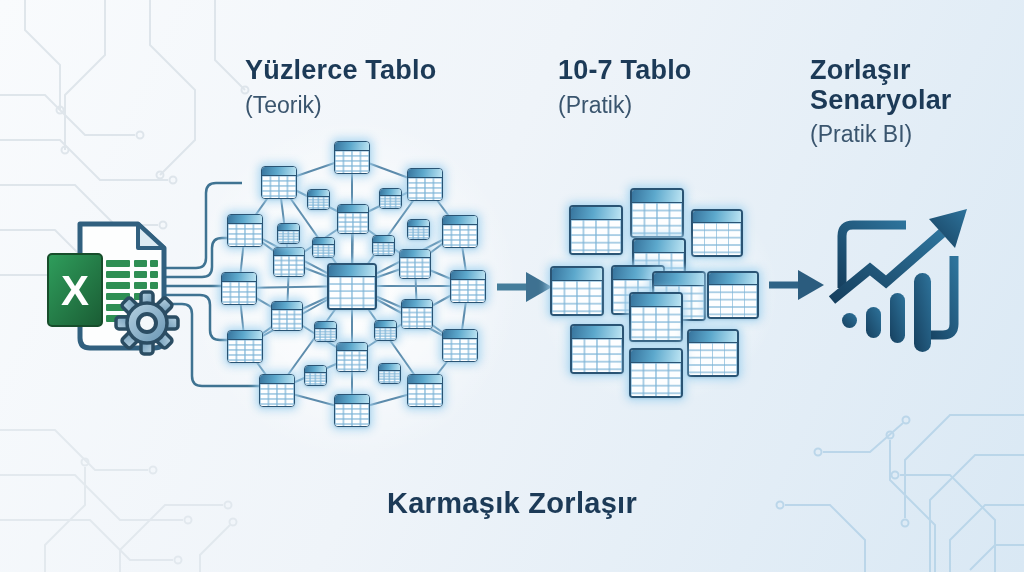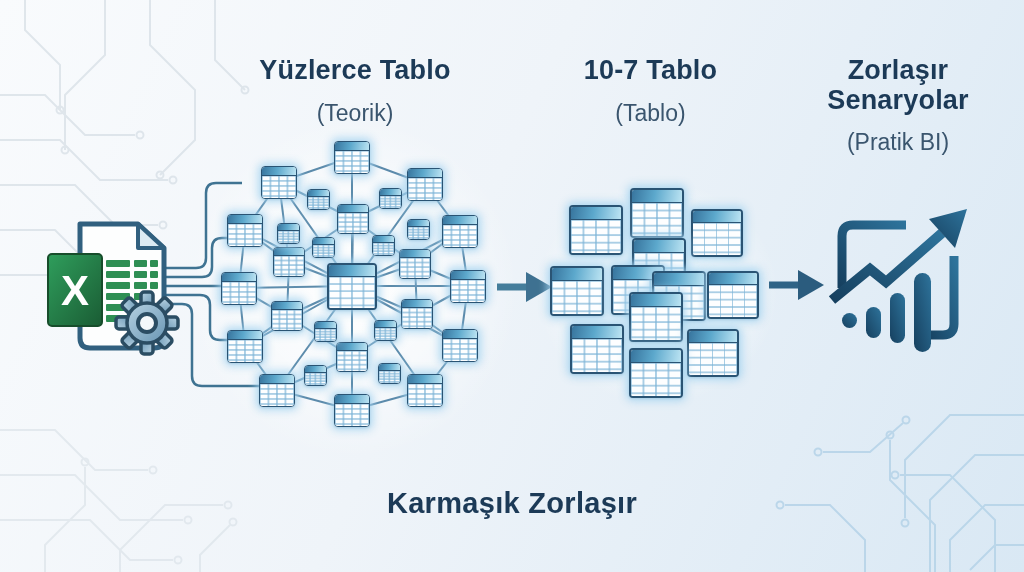--- a/index.html
+++ b/index.html
@@ -20,23 +20,23 @@
     box-shadow:0 0 9px 3px rgba(165,212,240,.85),0 1px 2px rgba(40,84,116,.25);}
   .tbl-hd{height:26%;min-height:6px;flex:none;
     background:linear-gradient(100deg,#38759e 0%,#5ca8cc 45%,#bce4f3 100%);
     border-bottom:1.5px solid #2a5474;}
   .tbl-bd{flex:1;background-color:#fdfeff;
     background-image:
       linear-gradient(to right,rgba(125,180,215,.65) 1.5px,transparent 1.5px),
       linear-gradient(to bottom,rgba(125,180,215,.65) 1.5px,transparent 1.5px);
     background-size:25% 23%;background-position:-1px -1px;}
 
-  .stage-h{position:absolute;text-align:center;color:#1c3a57;}
+  .stage-h{position:absolute;color:#1c3a57;}
   .stage-h .t{font-weight:bold;font-size:27px;line-height:1.1;letter-spacing:.2px;}
-  .stage-h .s{font-weight:400;font-size:23px;color:#3a556e;margin-top:14px;}
+  .stage-h .s{font-weight:400;font-size:23px;color:#3a556e;margin-top:6px;}
   .caption{position:absolute;left:312px;top:487px;width:400px;text-align:center;
     font-weight:bold;font-size:29px;color:#1c3a57;letter-spacing:.3px;}
 </style>
 </head>
 <body>
 
 <div class="stage">
 
   <svg width="1024" height="572" aria-hidden="true">
     <g stroke="#ccd6de" fill="none" stroke-width="2" opacity="0.55">
@@ -404,21 +404,21 @@
       <rect x="88" y="79" width="17" height="79" rx="8.5"></rect>
     </g>
   </svg>
 
   <div class="stage-h" style="left:245px;top:56px;width:220px;">
     <div class="t">Yüzlerce Tablo</div>
     <div class="s">(Teorik)</div>
   </div>
   <div class="stage-h" style="left:558px;top:56px;width:185px;">
     <div class="t">10-7 Tablo</div>
-    <div class="s">(Tablo)</div>
+    <div class="s">(Pratik)</div>
   </div>
   <div class="stage-h" style="left:810px;top:56px;width:176px;">
     <div class="t">Zorlaşır Senaryolar</div>
     <div class="s">(Pratik BI)</div>
   </div>
 
   <div class="caption">Karmaşık Zorlaşır</div>
 </div>
 
 </body></html>

